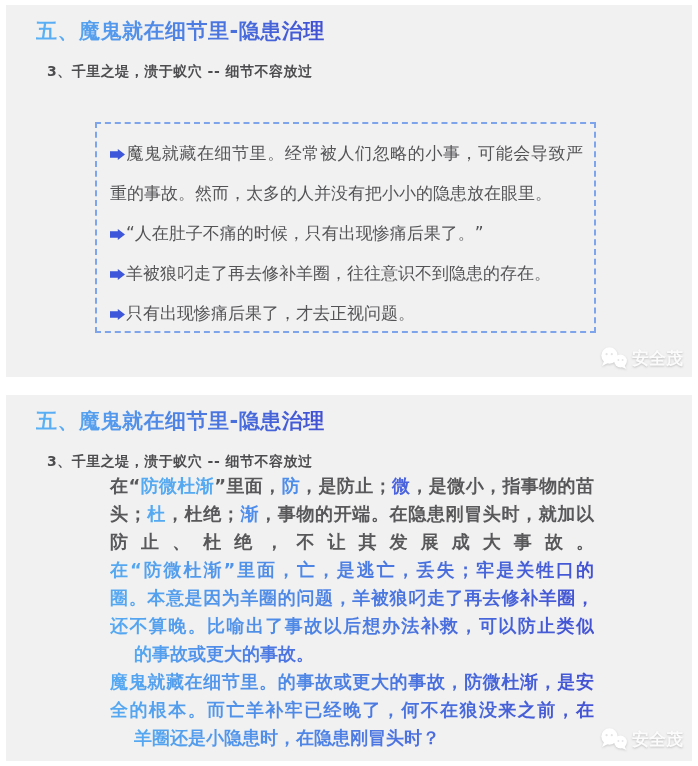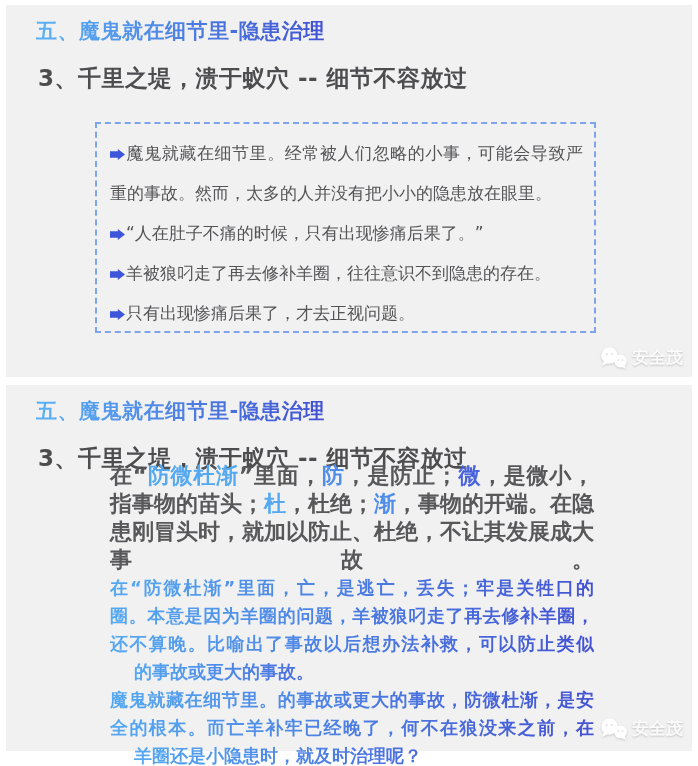--- a/index.html
+++ b/index.html
@@ -6,21 +6,21 @@
   html, body { margin: 0; padding: 0; }
   body {
     width: 698px; height: 766px;
     background: #ffffff;
     font-family: "DejaVu Sans", "Liberation Sans", sans-serif;
     overflow: hidden;
   }
   .page {
     width: 698px; height: 766px;
     padding: 5px 6px;
-    display: flex; flex-direction: column; gap: 8px;
+    display: flex; flex-direction: column; gap: 18px;
   }
   .slide {
     position: relative;
     width: 686px;
     background: var(--slide-bg, #f1f1f2);
   }
   .slide-1 { height: 372px; }
   .slide-2 { height: 366px; }
 
   .title {
@@ -33,22 +33,22 @@
     background: linear-gradient(90deg, var(--title-grad-start, #5ab2f5), var(--title-grad-end, #4150d2));
     color: var(--title-grad-end, #4150d2);
   }
   @supports ((-webkit-background-clip: text) or (background-clip: text)) {
     .gradient-text {
       -webkit-background-clip: text; background-clip: text;
       -webkit-text-fill-color: transparent; color: transparent;
     }
   }
   .subtitle {
-    margin: 19px 0 0 32px;
-    font-size: 23px; font-weight: 700;
+    margin: 19px 0 0 41px;
+    font-size: 14px; font-weight: 700;
     color: var(--subtitle-text, #4d4d4f);
     letter-spacing: 0.5px;
   }
 
   
   .dashed-box {
     position: absolute; left: 89px; top: 117px;
     width: 501px; height: 211px;
     border: 2px dashed var(--box-border, #7ea4ec);
     padding: 9px 11px 10px 13px;
@@ -69,21 +69,21 @@
     margin-right: 1px;
   }
 
   
   .body-text {
     position: absolute; left: 104px; top: 77px;
     width: 484px;
   }
   .para1 {
     margin: 0;
-    font-size: 22px; line-height: 28px; font-weight: 600;
+    font-size: 18px; line-height: 28px; font-weight: 600;
     color: var(--body-text, #58585a);
     text-align: justify; text-align-last: justify;
   }
   .kw-light { color: var(--kw-light, #55a9f1); }
   .kw-mid   { color: var(--kw-mid, #4f8dea); }
   .kw-dark  { color: var(--kw-dark, #4a63dd); }
 
   .gpara { margin: 0; }
   .gline {
     display: block;
@@ -101,21 +101,21 @@
   @supports ((-webkit-background-clip: text) or (background-clip: text)) {
     .gline {
       -webkit-background-clip: text; background-clip: text;
       -webkit-text-fill-color: transparent; color: transparent;
     }
   }
 
   
   .watermark {
     position: absolute; right: 9px; bottom: 7px;
-    display: flex; align-items: flex-start; gap: 3px;
+    display: flex; align-items: center; gap: 3px;
     font-size: 17px; font-weight: 600;
     color: var(--watermark-text, #fbfbfb);
     text-shadow: 0 1px 2px rgba(110,110,110,0.35);
   }
   .watermark svg { filter: drop-shadow(0 1px 1px rgba(110,110,110,0.30)); }
 </style>
 </head>
 <body>
 
 <div class="page">
@@ -146,21 +146,21 @@
     </div>
   </section>
 
   <section class="slide slide-2">
     <h1 class="title"><span class="gradient-text">五、魔鬼就在细节里-隐患治理</span></h1>
     <h2 class="subtitle">3、千里之堤，溃于蚁穴 -- 细节不容放过</h2>
 
     <div class="body-text">
       <p class="para1"><span>在“</span><span class="kw-light">防微杜渐</span><span>”里面，</span><span class="kw-mid">防</span><span>，是防止；</span><span class="kw-dark">微</span><span>，是微小，指事物的苗头；</span><span class="kw-light">杜</span><span>，杜绝；</span><span class="kw-mid">渐</span><span>，事物的开端。在隐患刚冒头时，就加以防止、杜绝，不让其发展成大事故。</span></p>
       <div class="gpara"><div class="gline">在“防微杜渐”里面，亡，是逃亡，丢失；牢是关牲口的</div><div class="gline">圈。本意是因为羊圈的问题，羊被狼叼走了再去修补羊圈，</div><div class="gline">还不算晚。比喻出了事故以后想办法补救，可以防止类似</div><div class="gline gline-last">的事故或更大的事故。</div></div>
-      <div class="gpara"><div class="gline">魔鬼就藏在细节里。的事故或更大的事故，防微杜渐，是安</div><div class="gline">全的根本。而亡羊补牢已经晚了，何不在狼没来之前，在</div><div class="gline gline-last">羊圈还是小隐患时，就及时治理呢？</div></div>
+      <div class="gpara"><div class="gline">魔鬼就藏在细节里。的事故或更大的事故，防微杜渐，是安</div><div class="gline">全的根本。而亡羊补牢已经晚了，何不在狼没来之前，在</div><div class="gline gline-last">羊圈还是小隐患时，在隐患刚冒头时？</div></div>
     </div>
 
     <div class="watermark" style="bottom:10px;">
       <svg width="30" height="24" viewBox="0 0 30 24">
         <circle cx="10.5" cy="9.5" r="8.2" fill="#ffffff"></circle>
         <polygon points="5,15 3,20 9,17" fill="#ffffff"></polygon>
         <circle cx="7.6" cy="8.2" r="1.1" fill="#e4e4e6"></circle>
         <circle cx="12.8" cy="8.2" r="1.1" fill="#e4e4e6"></circle>
         <circle cx="21.5" cy="15.0" r="6.4" fill="#ffffff"></circle>
         <polygon points="25.5,19.5 27.5,23 22.5,21" fill="#ffffff"></polygon>

